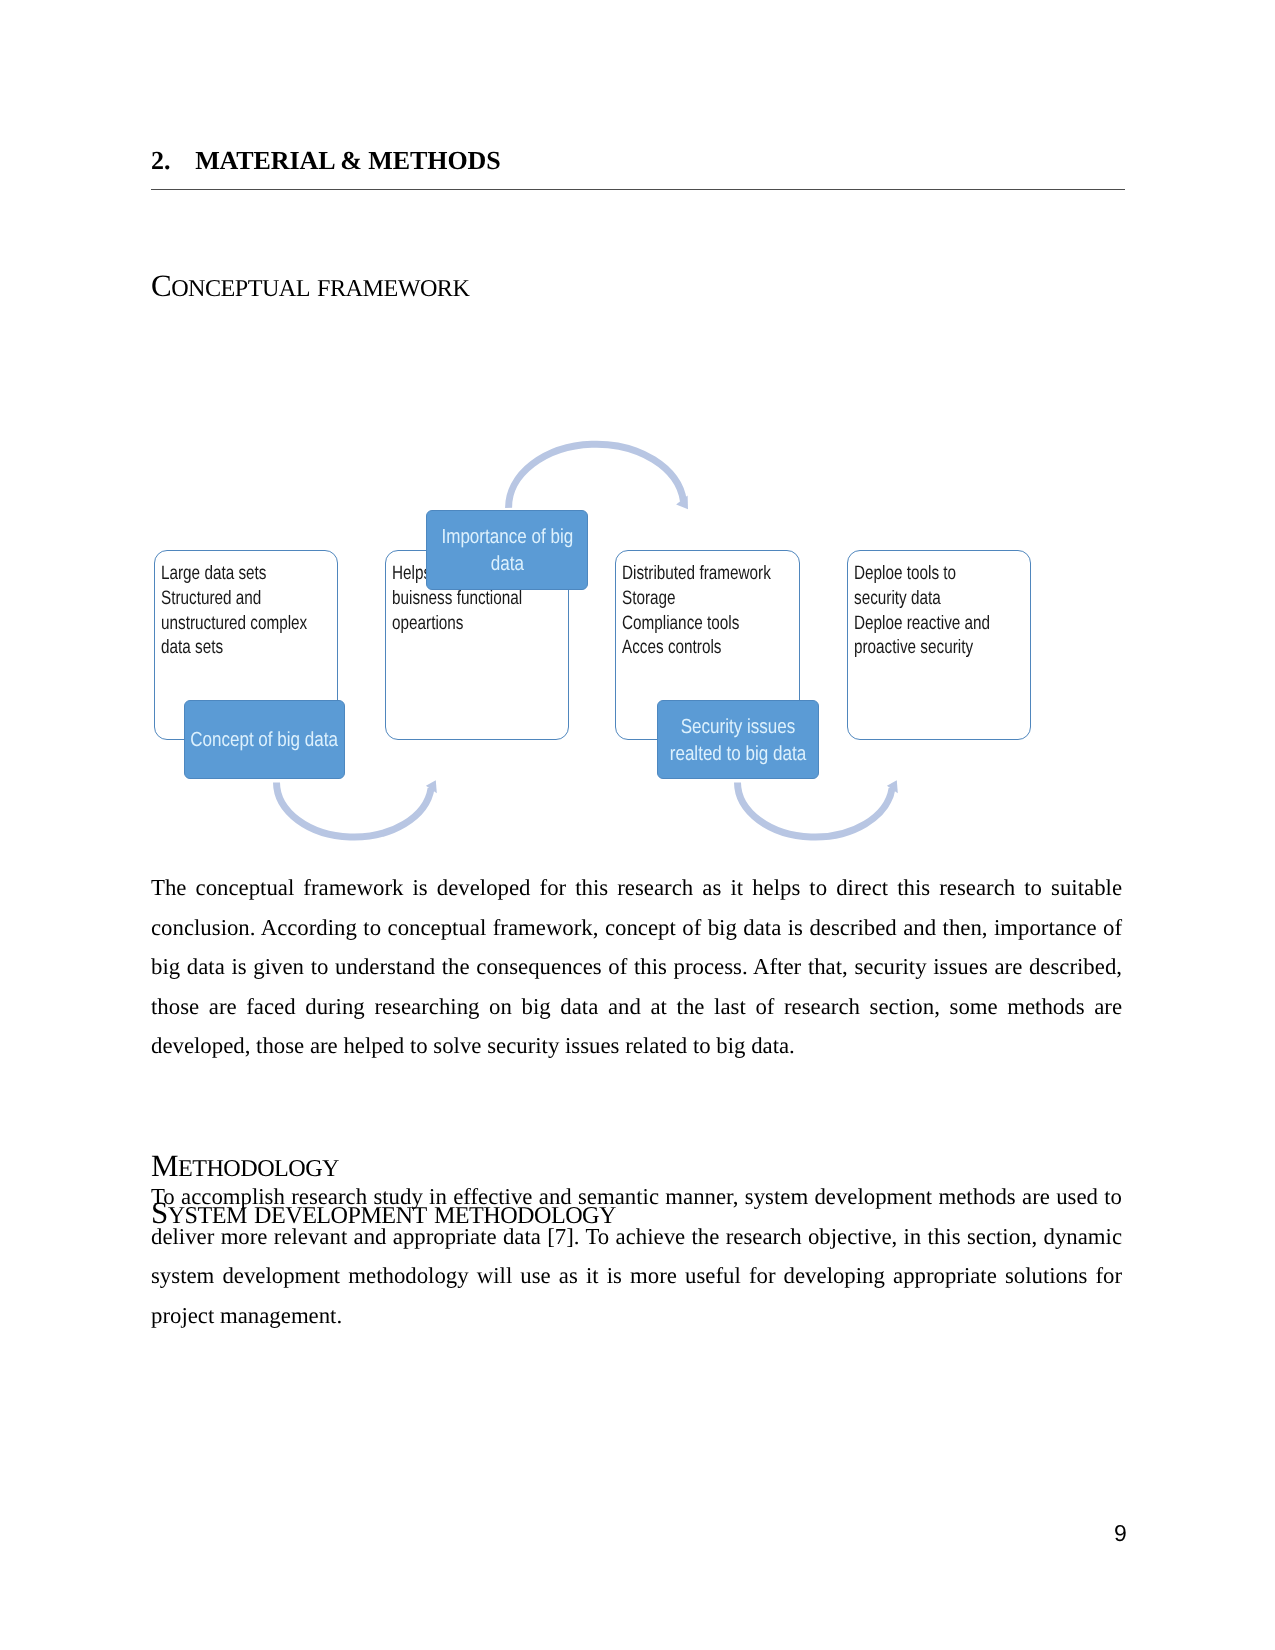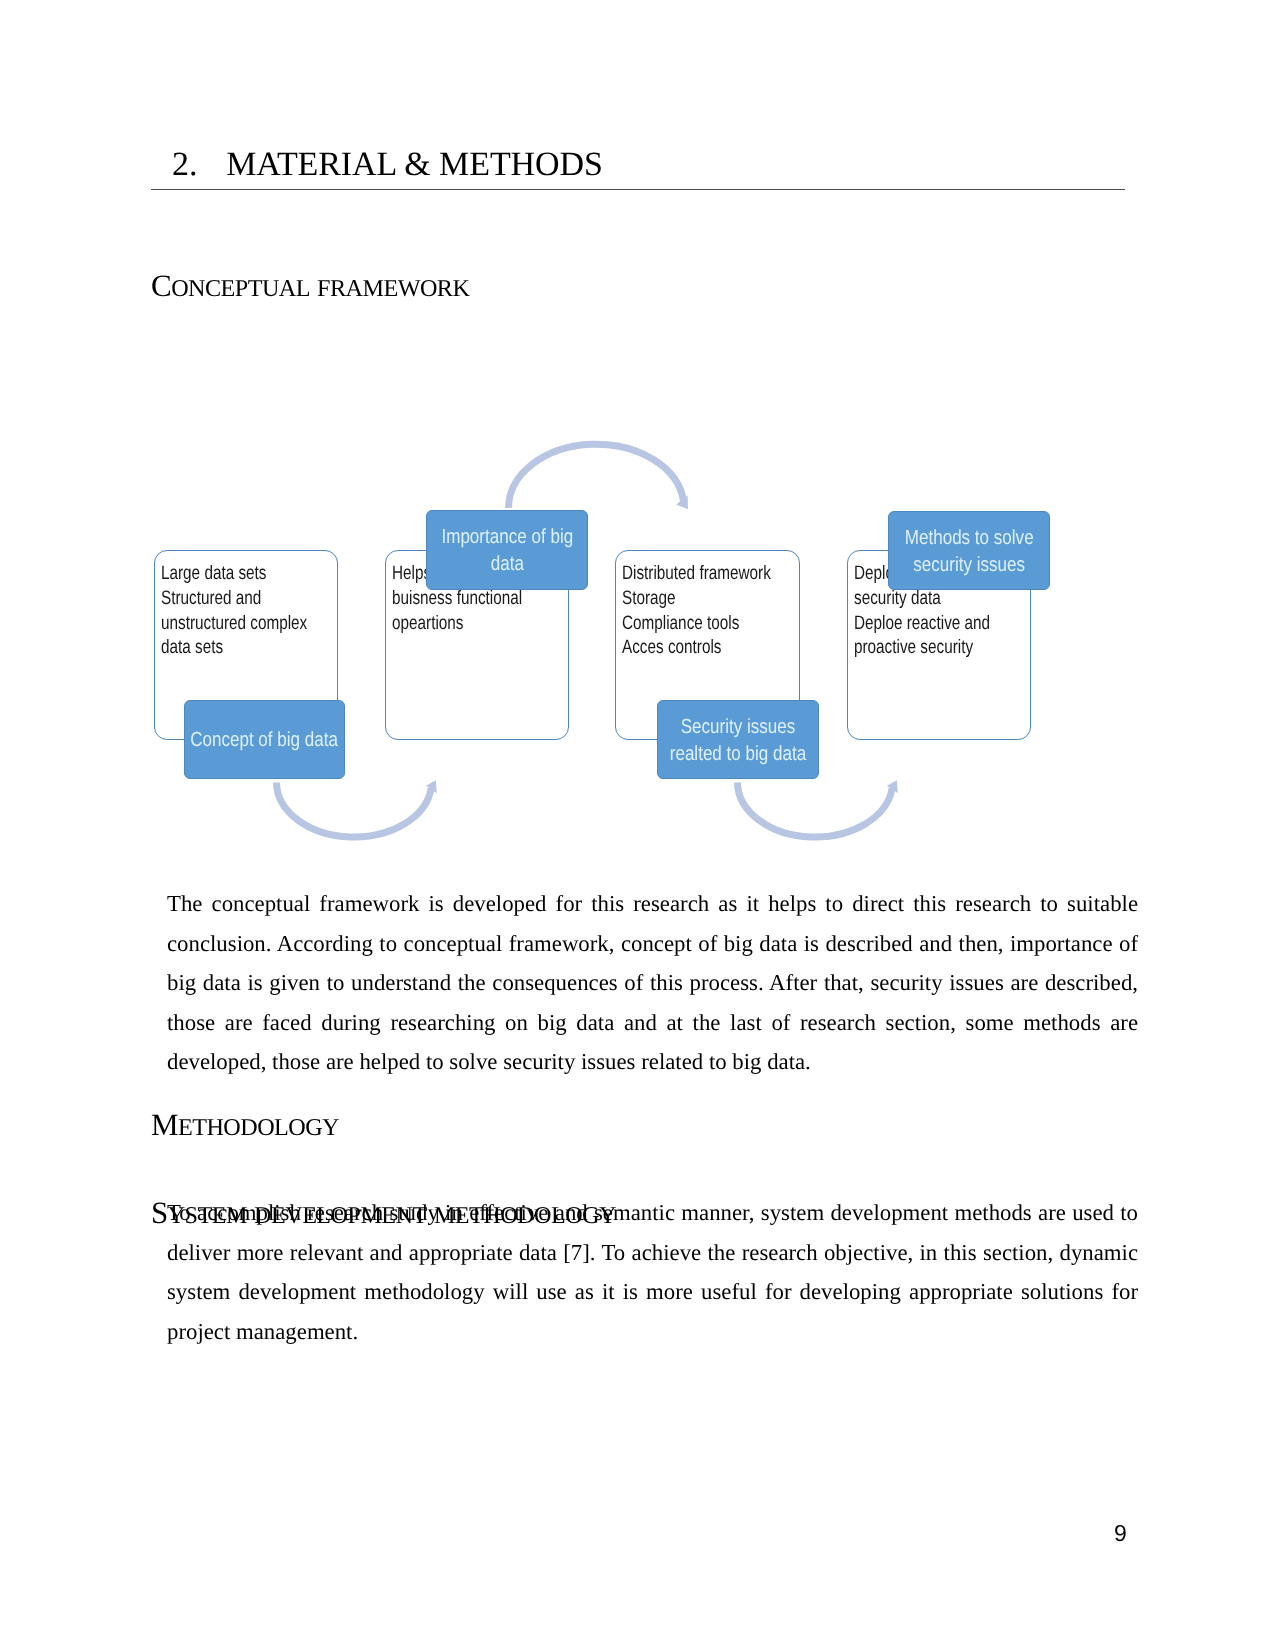--- a/index.html
+++ b/index.html
@@ -1,22 +1,22 @@
 <!DOCTYPE html>
 <html><head>
 <meta charset="utf-8">
 <style>
   html,body{margin:0;padding:0;}
   body{width:1275px;height:1650px;background:#fff;font-family:"Liberation Serif",serif;-webkit-font-smoothing:antialiased;text-rendering:geometricPrecision;}
   .page{position:relative;width:1275px;height:1650px;overflow:hidden;transform:translateZ(0);}
-  .h1{position:absolute;left:151px;top:146px;font-size:34px;font-weight:normal;letter-spacing:-0.1px;white-space:nowrap;margin-left:21px;}
+  .h1{position:absolute;left:151px;top:146px;font-size:26px;font-weight:bold;letter-spacing:-0.1px;white-space:nowrap;}
   .rule{position:absolute;left:151px;top:189px;width:974px;height:1.3px;background:#4d4d4d;}
   .h2{position:absolute;left:151px;font-weight:normal;font-size:31px;white-space:nowrap;letter-spacing:-0.55px;text-transform:uppercase;}
   .h2 .sc{font-size:0.78em;}
-  p.body{position:absolute;left:151px;width:971px;font-size:22.8px;line-height:39.6px;text-align:justify;margin:16px;text-justify:inter-word;}
+  p.body{position:absolute;left:151px;width:971px;font-size:22.8px;line-height:39.6px;text-align:justify;margin:0;text-justify:inter-word;}
   p.body.last{text-align:justify;}
   .pagenum{position:absolute;left:1114px;top:1522px;font-family:"Liberation Sans",sans-serif;font-size:23px;color:#000;line-height:1;}
   .diagram{position:absolute;left:0;top:0;width:1275px;height:1650px;}
   .arrows{position:absolute;left:0;top:0;width:1275px;height:1650px;pointer-events:none;}
   .card{position:absolute;box-sizing:border-box;border:1.3px solid #4f86bd;border-radius:13px;background:#fff;}
   .cardtext{position:absolute;-webkit-font-smoothing:antialiased;font-family:"Liberation Sans",sans-serif;font-size:19.4px;line-height:24.8px;color:#181818;white-space:pre;transform:scaleX(0.789) translateZ(0);transform-origin:0 0;}
   .label{position:absolute;box-sizing:border-box;border-radius:6px;background:#5b9bd5;border:1px solid #4d87bf;color:#ddf1fd;
          font-family:"Liberation Sans",sans-serif;font-size:20.4px;line-height:26.7px;text-align:center;padding-left:7px;}
   .label i{font-style:normal;white-space:pre;}
   .labelinner{position:absolute;left:50%;width:119.6%;margin-left:-59.8%;transform:scaleX(0.836) translateZ(0);transform-origin:50% 0;}
@@ -29,21 +29,21 @@
     <span>2.</span>
     <span style="display:inline-block;width:12px"></span>
     <span>MATERIAL &amp; METHODS</span>
   </div>
   <div class="rule"></div>
 
   <div class="h2" style="top:268px"><span>C</span><span class="sc">o</span><span class="sc">n</span><span class="sc">c</span><span class="sc">e</span><span class="sc">p</span><span class="sc">t</span><span class="sc">u</span><span class="sc">a</span><span class="sc">l</span><span> </span><span class="sc">f</span><span class="sc">r</span><span class="sc">a</span><span class="sc">m</span><span class="sc">e</span><span class="sc">w</span><span class="sc">o</span><span class="sc">r</span><span class="sc">k</span></div>
 
   <p class="body" style="top:868px">The conceptual framework is developed for this research as it helps to direct this research to suitable conclusion. According to conceptual framework, concept of big data is described and then, importance of big data is given to understand the consequences of this process. After that, security issues are described, those are faced during researching on big data and at the last of research section, some methods are developed, those are helped to solve security issues related to big data.</p>
 
-  <div class="h2" style="top:1107px"><span>M</span><span class="sc">e</span><span class="sc">t</span><span class="sc">h</span><span class="sc">o</span><span class="sc">d</span><span class="sc">o</span><span class="sc">l</span><span class="sc">o</span><span class="sc">g</span><span class="sc">y</span></div>
+  <div class="h2" style="top:1148px"><span>M</span><span class="sc">e</span><span class="sc">t</span><span class="sc">h</span><span class="sc">o</span><span class="sc">d</span><span class="sc">o</span><span class="sc">l</span><span class="sc">o</span><span class="sc">g</span><span class="sc">y</span></div>
 
   <div class="h2" style="top:1195px"><span>S</span><span class="sc">y</span><span class="sc">s</span><span class="sc">t</span><span class="sc">e</span><span class="sc">m</span><span> </span><span class="sc">d</span><span class="sc">e</span><span class="sc">v</span><span class="sc">e</span><span class="sc">l</span><span class="sc">o</span><span class="sc">p</span><span class="sc">m</span><span class="sc">e</span><span class="sc">n</span><span class="sc">t</span><span> </span><span class="sc">m</span><span class="sc">e</span><span class="sc">t</span><span class="sc">h</span><span class="sc">o</span><span class="sc">d</span><span class="sc">o</span><span class="sc">l</span><span class="sc">o</span><span class="sc">g</span><span class="sc">y</span></div>
 
   <p class="body last" style="top:1177px">To accomplish research study in effective and semantic manner, system development methods are used to deliver more relevant and appropriate data [7]. To achieve the research objective, in this section, dynamic system development methodology will use as it is more useful for developing appropriate solutions for project management.</p>
 
   <div class="diagram">
 
     <div class="card" style="left:153.5px;top:549.5px;width:184px;height:190.5px"></div>
     <div class="card" style="left:384.7px;top:549.5px;width:184px;height:190.5px"></div>
     <div class="card" style="left:615.3px;top:549.5px;width:185px;height:190.5px"></div>
@@ -69,19 +69,16 @@
 
     <div class="label" style="left:184px;top:700px;width:161px;height:78.5px">
       <div class="labelinner" style="top:26px"><i>Concept of big data</i></div>
     </div>
     <div class="label" style="left:426.3px;top:510.4px;width:161.4px;height:79.6px">
       <div class="labelinner" style="top:13px"><i>Importance of big</i><br><i>data</i></div>
     </div>
     <div class="label" style="left:656.6px;top:700.4px;width:162.5px;height:78.7px">
       <div class="labelinner" style="top:13px"><i>Security issues</i><br><i>realted to big data</i></div>
     </div>
-    <div class="label" style="left:888.4px;top:510.9px;width:161.2px;height:78.8px">
-      <div class="labelinner" style="top:13px"><i>Methods to solve</i><br><i>security issues</i></div>
-    </div>
   </div>
 
   <div class="pagenum">9</div>
 </div>
 
 </body></html>

